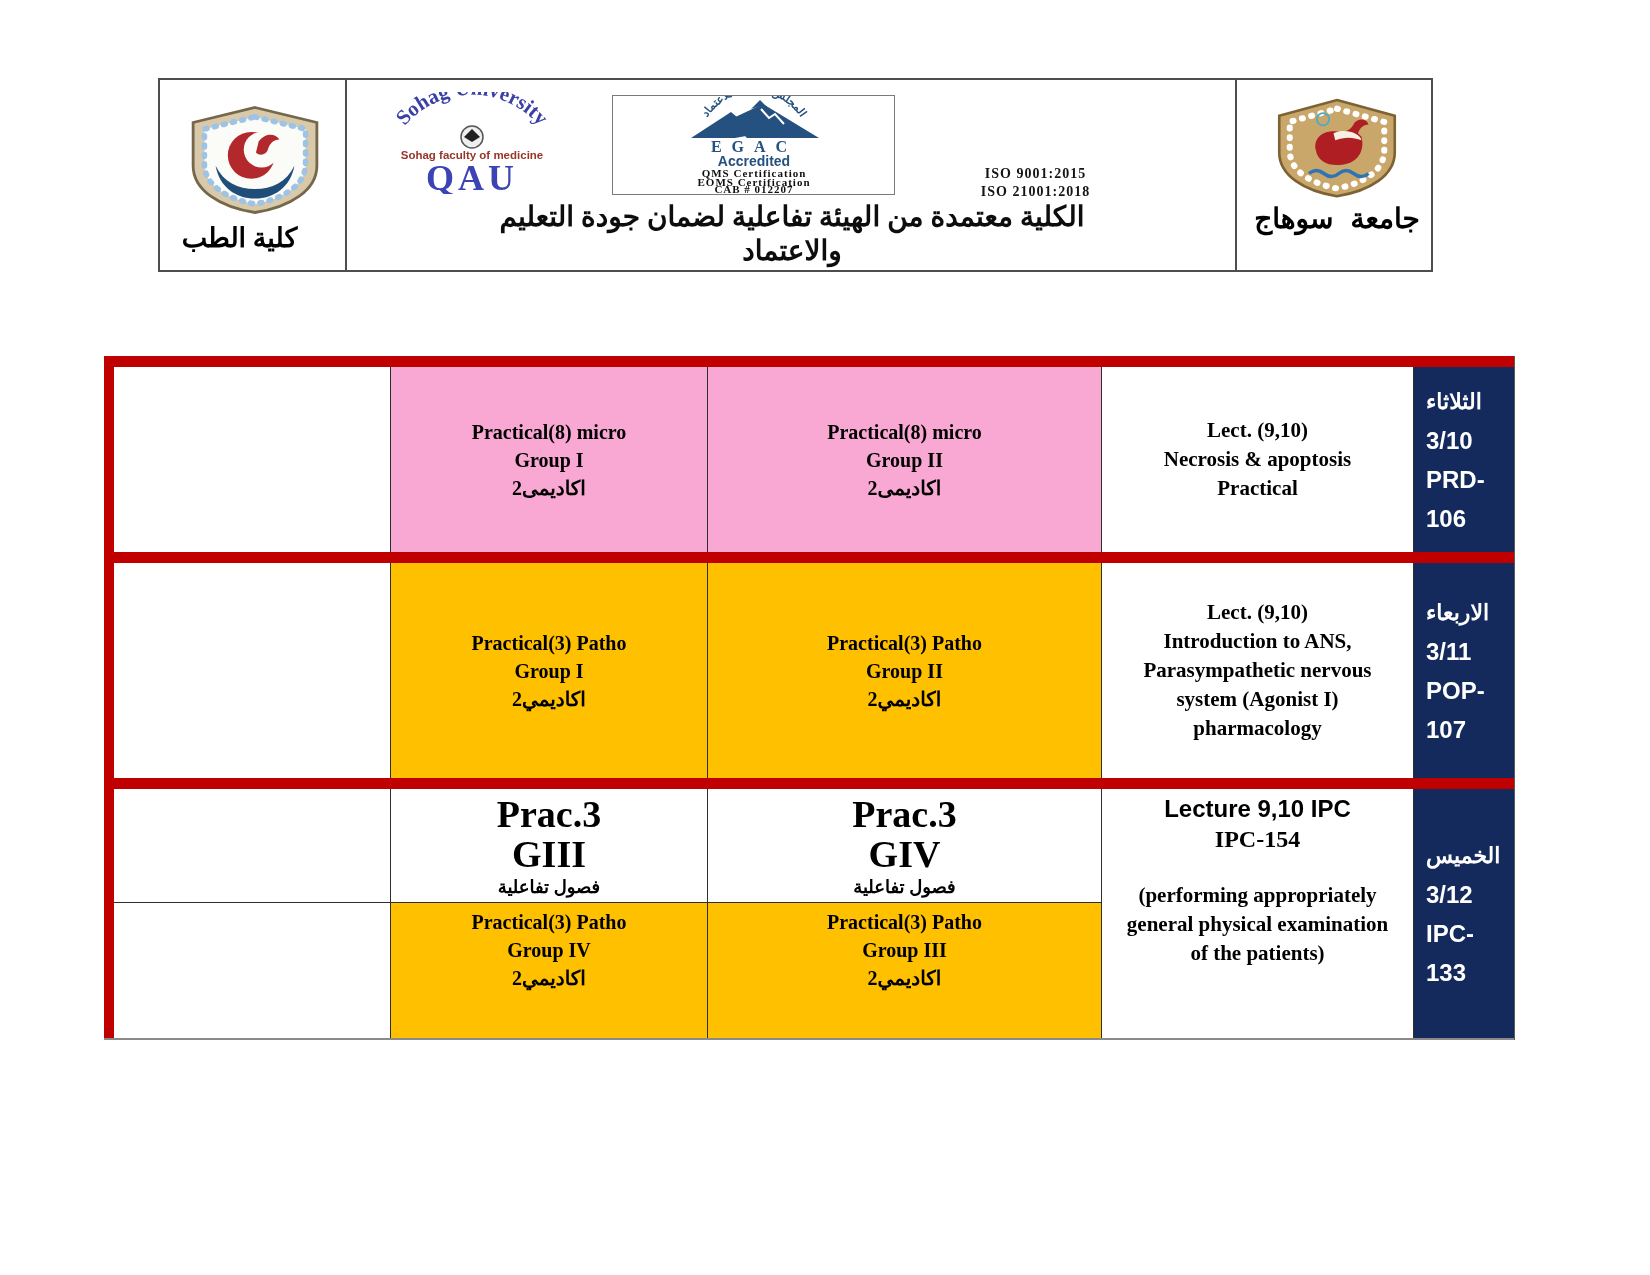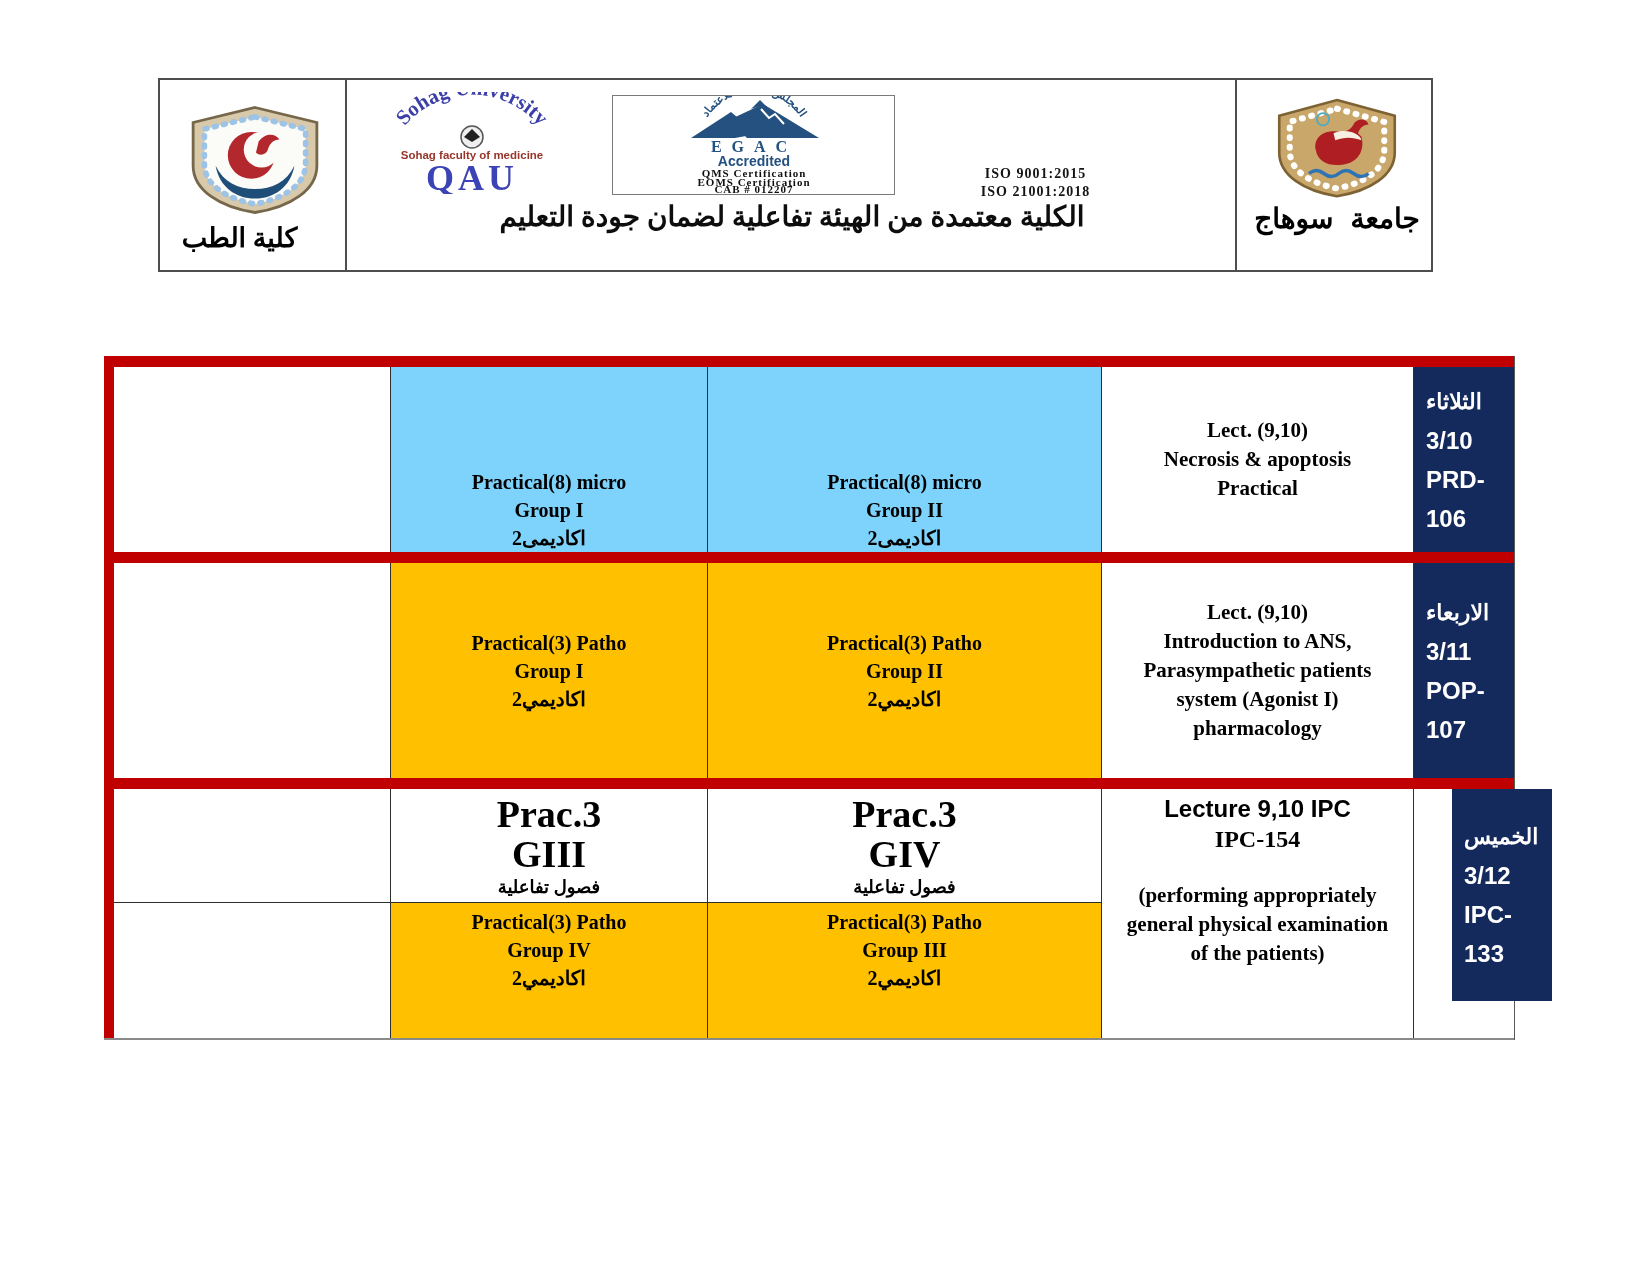--- a/index.html
+++ b/index.html
@@ -37,21 +37,21 @@
   #timetable { position:absolute; left:104px; top:356px; width:1411px; height:686px; background:#fff; }
   .redbar { position:absolute; background:#C00000; }
   .vline  { position:absolute; width:1px; background:#2e2e2e; }
   .hline  { position:absolute; height:1px; background:#2e2e2e; }
   .btmline{ position:absolute; left:0; top:682px; width:1411px; height:2px; background:#8a8a8a; }
   .rline  { position:absolute; left:1410px; top:0; width:1px; height:684px; background:#5a5a5a; }
 
   .tcell { position:absolute; display:flex; flex-direction:column; align-items:center;
     justify-content:center; text-align:center; font-weight:bold; }
   .top-align { justify-content:flex-start; padding-top:5px; }
-  .periwinkle { background:#7dd3fc;justify-content:flex-end; }
+  .periwinkle { background:#f9a8d4; }
   .orange { background:#FFC000; }
   .white { background:#ffffff; }
 
   .l20 { font-size:20px; line-height:28px; }
   .l21 { font-size:21px; line-height:29px; }
   .big31 { font-size:38px; line-height:40px; }
   .ar18 { font-size:18px; line-height:27px; }
   .sans24 { font-family:"Liberation Sans",sans-serif; font-size:24px; line-height:31px; }
   .serif24 { font-size:24px; line-height:31px; }
   .gap26 { height:26px; }
@@ -110,20 +110,21 @@
     </svg>
   </div>
 
   <div class="aja-box">
     <div class="iso-line" style="margin-top:70px;">ISO 9001:2015</div>
     <div class="iso-line">ISO 21001:2018</div>
   </div>
 
   <div class="accred" dir="rtl">
     <div>الكلية معتمدة من الهيئة تفاعلية لضمان جودة التعليم</div>
+    <div>والاعتماد</div>
   </div>
 
   <svg class="abs" style="left:1107px; top:16px;" width="140" height="106" viewBox="0 0 160 120">
     <path d="M80 4 L146 22 V64 C146 90 118 108 80 114 C42 108 14 90 14 64 V22 Z" fill="#C9A76B" stroke="#7d6233" stroke-width="3"></path>
     <path d="M80 14 L134 29 V62 C134 84 112 99 80 105 C48 99 26 84 26 62 V29 Z" fill="none" stroke="#FFFFFF" stroke-width="7" stroke-dasharray="1 10" stroke-linecap="round"></path>
     <circle cx="64" cy="26" r="7" fill="none" stroke="#4BACC6" stroke-width="2"></circle>
     <path d="M56 62 C52 48 64 38 80 40 C90 42 96 38 100 30 C106 24 114 26 116 32 C110 32 106 36 104 42 L108 46 C112 62 104 76 86 78 C70 80 58 74 56 62 Z" fill="#AF1E23"></path>
     <path d="M76 42 C90 36 106 42 108 50 C98 46 88 46 78 50 Z" fill="#F6EFE2"></path>
     <path d="M48 88 q8 -7 17 0 t17 0 t17 0 t17 0" stroke="#2E74B5" stroke-width="4" fill="none"></path>
   </svg>
@@ -173,21 +174,21 @@
     <div class="l20" dir="rtl">اكاديمي2</div>
   </div>
   <div class="tcell orange" style="left:604px; top:207px; width:393px; height:215px;">
     <div class="l20">Practical(3) Patho</div>
     <div class="l20">Group II</div>
     <div class="l20" dir="rtl">اكاديمي2</div>
   </div>
   <div class="tcell white" style="left:998px; top:207px; width:311px; height:215px;">
     <div class="l21">Lect. (9,10)</div>
     <div class="l21">Introduction to ANS,</div>
-    <div class="l21">Parasympathetic patients</div>
+    <div class="l21">Parasympathetic nervous</div>
     <div class="l21">system (Agonist I)</div>
     <div class="l21">pharmacology</div>
   </div>
   <div class="day" style="position:absolute; left:1310px; top:207px; width:100px; height:215px;">
     <div class="day-name">الاربعاء</div>
     <div class="day-code">3/11</div>
     <div class="day-code">POP-</div>
     <div class="day-code">107</div>
   </div>
   <div class="vline" style="left:286px; top:207px; height:215px;"></div>
@@ -217,21 +218,21 @@
     <div class="l20" dir="rtl">اكاديمي2</div>
   </div>
   <div class="tcell white" style="left:998px; top:433px; width:311px; height:183px;">
     <div class="sans24">Lecture 9,10 IPC</div>
     <div class="serif24">IPC-154</div>
     <div class="gap26"></div>
     <div class="l21">(performing appropriately</div>
     <div class="l21">general physical examination</div>
     <div class="l21">of the patients)</div>
   </div>
-  <div class="day" style="position:absolute; left:1310px; top:433px; width:100px; height:212px;margin-left:38px;">
+  <div class="day" style="position:absolute; left:1310px; top:433px; width:100px; height:249px;">
     <div class="day-name">الخميس</div>
     <div class="day-code">3/12</div>
     <div class="day-code">IPC-</div>
     <div class="day-code">133</div>
   </div>
   <div class="hline" style="left:10px; top:546px; width:987px;"></div>
   <div class="vline" style="left:286px; top:433px; height:249px;"></div>
   <div class="vline" style="left:603px; top:433px; height:249px;"></div>
   <div class="vline" style="left:997px; top:433px; height:249px;"></div>
   <div class="vline" style="left:1309px; top:433px; height:249px;"></div>

